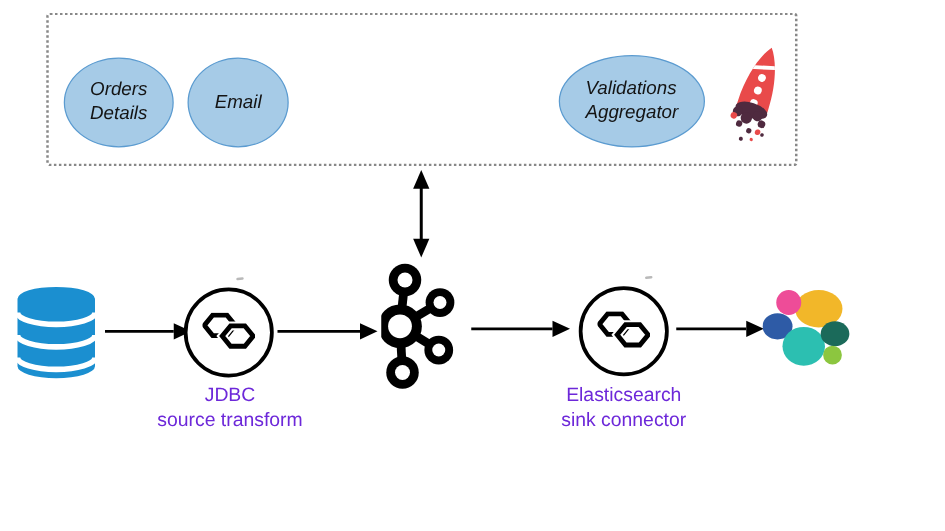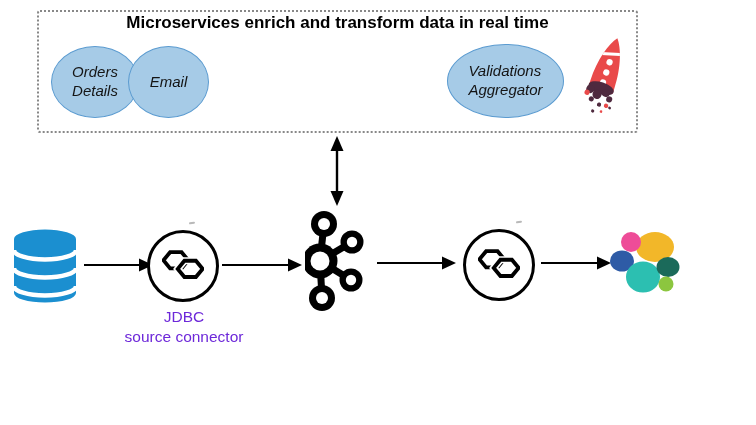--- a/index.html
+++ b/index.html
@@ -44,27 +44,26 @@
   .overlay { position:absolute; left:0; top:0; pointer-events:none; }
   .abs { position:absolute; }
   .artifact { position:absolute; width:6px; height:2px; background:#b9b9b9; border-radius:1px; }
 </style>
 </head>
 <body>
 
 <div class="canvas">
 
   <div class="ms-box"></div>
-  <div class="ms-title">Microservices enrich and transform data in real time</div>
 
   <div class="ellipse" style="left:51px; top:46px; width:88px; height:72px;">
     <span>Orders
 Details</span>
   </div>
-  <div class="ellipse" style="left:128px; top:46px; width:81px; height:72px;">
+  <div class="ellipse" style="left:150px; top:46px; width:81px; height:72px;">
     <span>Email</span>
   </div>
   <div class="ellipse" style="left:447px; top:44px; width:117px; height:74px;">
     <span>Validations
 Aggregator</span>
   </div>
 
   <svg class="abs" style="left:572px; top:34px; overflow:visible;" width="62" height="96" viewBox="0 0 60 95">
     <g transform="rotate(18 30 48)">
       <defs>
@@ -127,21 +126,21 @@
     <svg width="42" height="33" viewBox="0 0 44 33">
       <g fill="none" stroke-linejoin="miter">
         <path d="M1.5,10 L8.5,1.5 L20.5,1.5 L27.5,10 L20.5,18.5 L8.5,18.5 Z" style="stroke:var(--line-black)" stroke-width="4"></path>
         <path d="M16.5,19 L23.5,10.5 L35.5,10.5 L42.5,19 L35.5,27.5 L23.5,27.5 Z" stroke="#ffffff" stroke-width="7.5"></path>
         <path d="M16.5,19 L23.5,10.5 L35.5,10.5 L42.5,19 L35.5,27.5 L23.5,27.5 Z" style="stroke:var(--line-black)" stroke-width="4"></path>
       </g>
     </svg>
   </div>
   <div class="conn-label" style="left:84px; top:307px;">
     <div>JDBC</div>
-    <div>source connector</div>
+    <div>source transform</div>
   </div>
 
   <svg class="abs" style="left:305px; top:208px;" width="64" height="107" viewBox="0 0 64 107">
     <g style="stroke:var(--line-black)" stroke-width="7">
       <line x1="15" y1="53" x2="19" y2="16"></line>
       <line x1="15" y1="53" x2="17" y2="90"></line>
       <line x1="15" y1="53" x2="47" y2="34"></line>
       <line x1="15" y1="53" x2="46" y2="72"></line>
     </g>
     <g style="fill:var(--line-black)">
@@ -162,20 +161,24 @@
 
   <div class="connector-circle" style="left:463px; top:229px;">
     <svg width="42" height="33" viewBox="0 0 44 33">
       <g fill="none" stroke-linejoin="miter">
         <path d="M1.5,10 L8.5,1.5 L20.5,1.5 L27.5,10 L20.5,18.5 L8.5,18.5 Z" style="stroke:var(--line-black)" stroke-width="4"></path>
         <path d="M16.5,19 L23.5,10.5 L35.5,10.5 L42.5,19 L35.5,27.5 L23.5,27.5 Z" stroke="#ffffff" stroke-width="7.5"></path>
         <path d="M16.5,19 L23.5,10.5 L35.5,10.5 L42.5,19 L35.5,27.5 L23.5,27.5 Z" style="stroke:var(--line-black)" stroke-width="4"></path>
       </g>
     </svg>
   </div>
+  <div class="conn-label" style="left:399px; top:307px;">
+    <div>Elasticsearch</div>
+    <div>sink connector</div>
+  </div>
 
   <svg class="abs" style="left:610px; top:230px;" width="70" height="66" viewBox="0 0 70 66">
     <ellipse cx="45" cy="17" rx="19" ry="15" style="fill:var(--elastic-yellow)"></ellipse>
     <circle cx="21" cy="12" r="10" style="fill:var(--elastic-pink)"></circle>
     <ellipse cx="12" cy="31" rx="12" ry="10.5" style="fill:var(--elastic-blue)"></ellipse>
     <ellipse cx="33" cy="47" rx="17" ry="15.5" style="fill:var(--elastic-teal)"></ellipse>
     <ellipse cx="58" cy="37" rx="11.5" ry="10" style="fill:var(--elastic-green-dark)"></ellipse>
     <circle cx="56" cy="54" r="7.5" style="fill:var(--elastic-green-light)"></circle>
   </svg>
 

